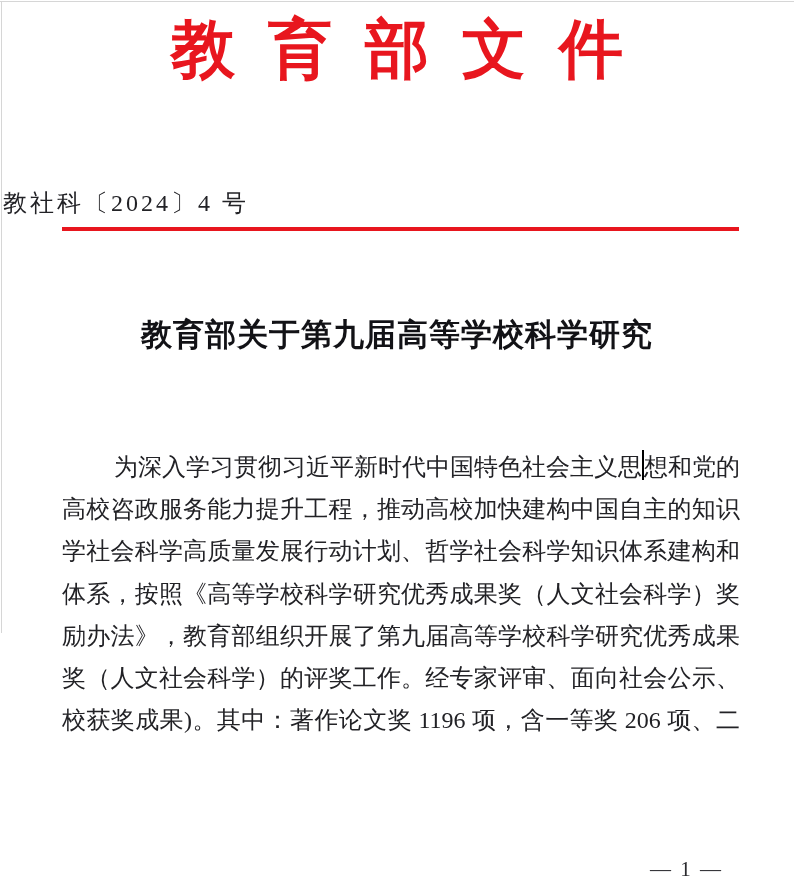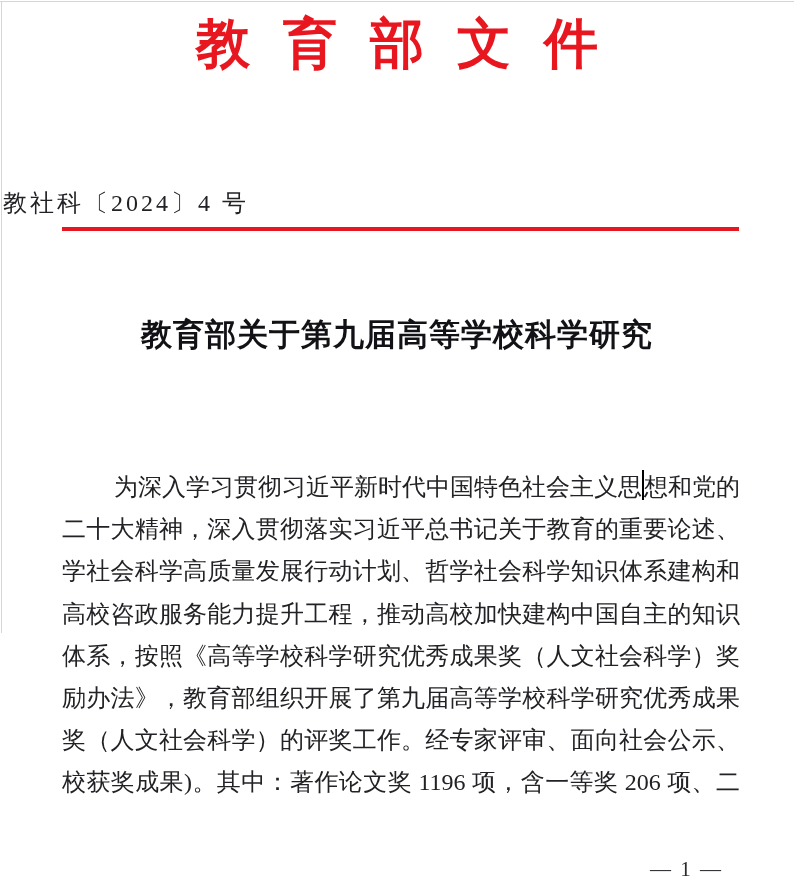--- a/index.html
+++ b/index.html
@@ -25,21 +25,21 @@
   .scan-line-left {
     position: absolute; left: 1px; top: 1px;
     width: 1px; height: 632px;
     background: var(--scan-gray);
   }
   .doc-header {
     position: absolute; top: 14px; left: 0;
     width: 100%;
     box-sizing: border-box;
     text-align: center;
-    font-size: 54px;
+    font-size: 64px;
     line-height: 1.12;
     font-weight: bold;
     color: var(--accent-red);
     letter-spacing: 33px;
     padding-left: 33px; 
     white-space: nowrap;
   }
   .doc-number {
     position: absolute; top: 187px; left: 0;
     width: 100%;
@@ -72,21 +72,21 @@
     font-size: 24px;
     line-height: 42.2px;
     color: var(--text-color);
   }
   .bline {
     height: 42.2px;
     text-align: justify;
     text-align-last: justify;
     white-space: nowrap;
   }
-  .indent { text-indent: 52px; margin-top: 20px; }
+  .indent { text-indent: 52px; }
   .caret {
     display: inline-block;
     width: 2px; height: 30px;
     background: #000;
     vertical-align: -5px;
   }
   .page-number {
     position: absolute; top: 857px; right: 71px;
     font-size: 21px;
     line-height: 24px;
@@ -107,23 +107,22 @@
   <div class="doc-number">教社科〔2024〕4 号</div>
 
   <div class="red-rule"></div>
 
   <div class="doc-title">
     <div>教育部关于第九届高等学校科学研究</div>
   </div>
 
   <div class="body-block">
     <div class="bline indent"><span>为深入学习贯彻习近平新时代中国特色社会主义思</span><span class="caret"></span><span>想和党的</span></div>
-    <div class="bline">二十大精神，深入贯彻落实习近平总书记关于教育的重要论述、</div>
+    <div class="bline">高校咨政服务能力提升工程，推动高校加快建构中国自主的知识</div>
     <div class="bline">学社会科学高质量发展行动计划、哲学社会科学知识体系建构和</div>
-    <div class="bline">高校咨政服务能力提升工程，推动高校加快建构中国自主的知识</div>
     <div class="bline">体系，按照《高等学校科学研究优秀成果奖（人文社会科学）奖</div>
     <div class="bline">励办法》，教育部组织开展了第九届高等学校科学研究优秀成果</div>
     <div class="bline">奖（人文社会科学）的评奖工作。经专家评审、面向社会公示、</div>
     <div class="bline">校获奖成果)。其中：著作论文奖 1196 项，含一等奖 206 项、二</div>
   </div>
 
   <div class="page-number">— 1 —</div>
 
 </div>
 

